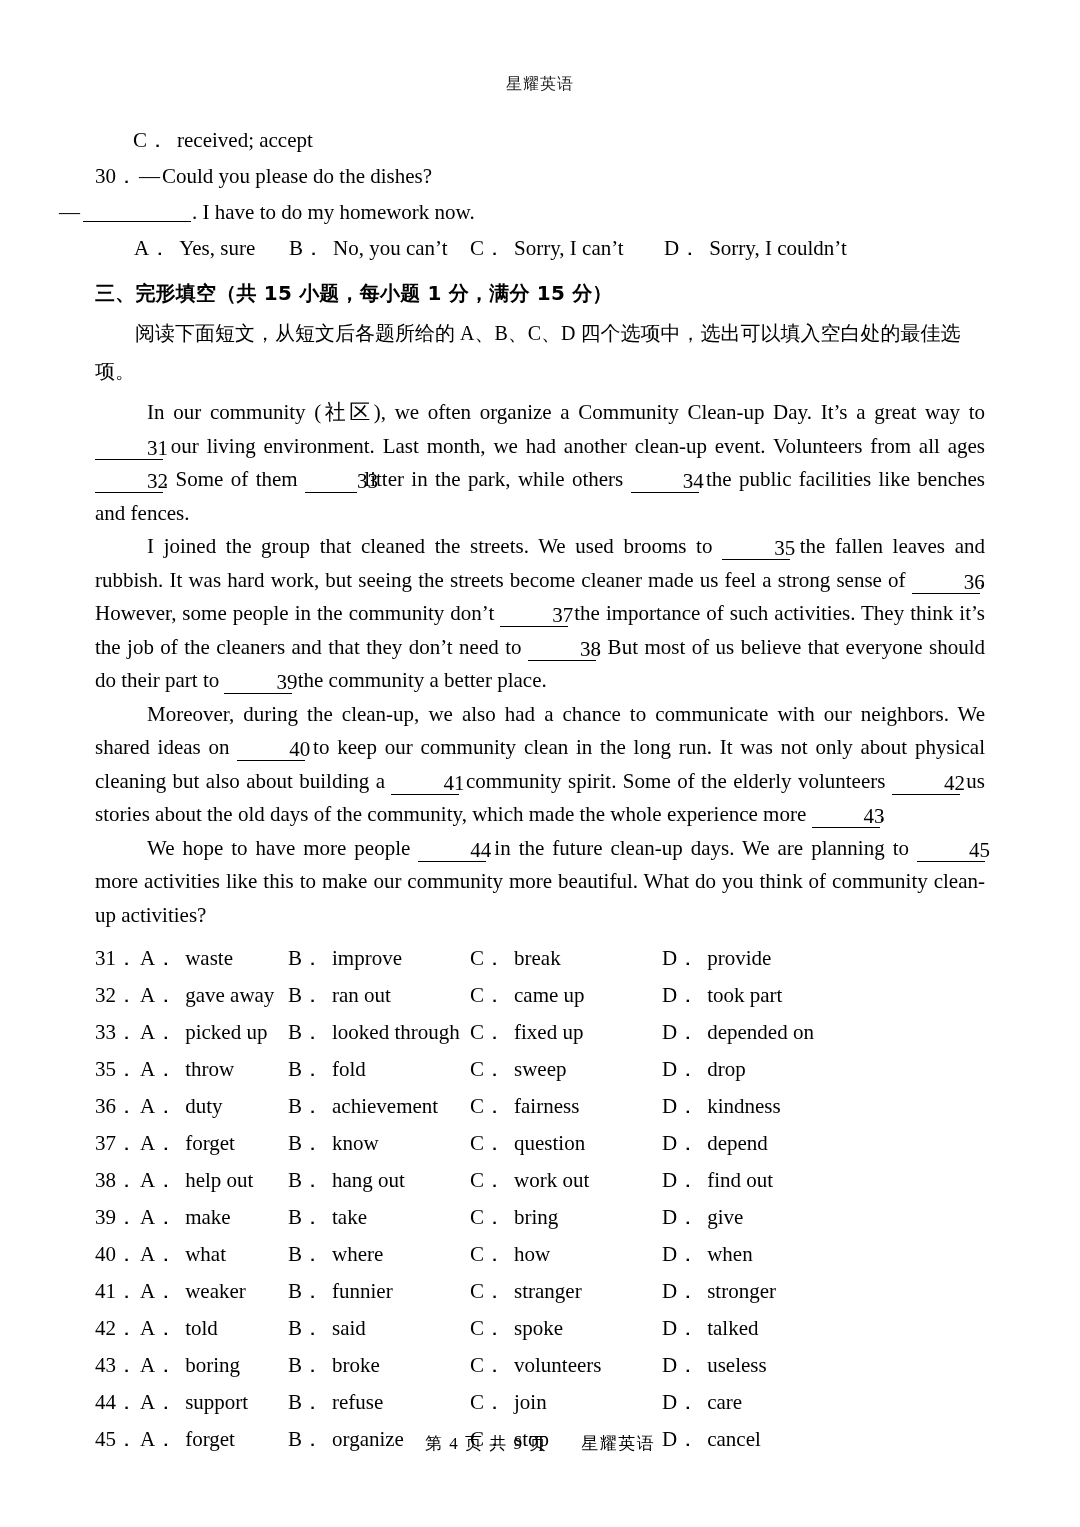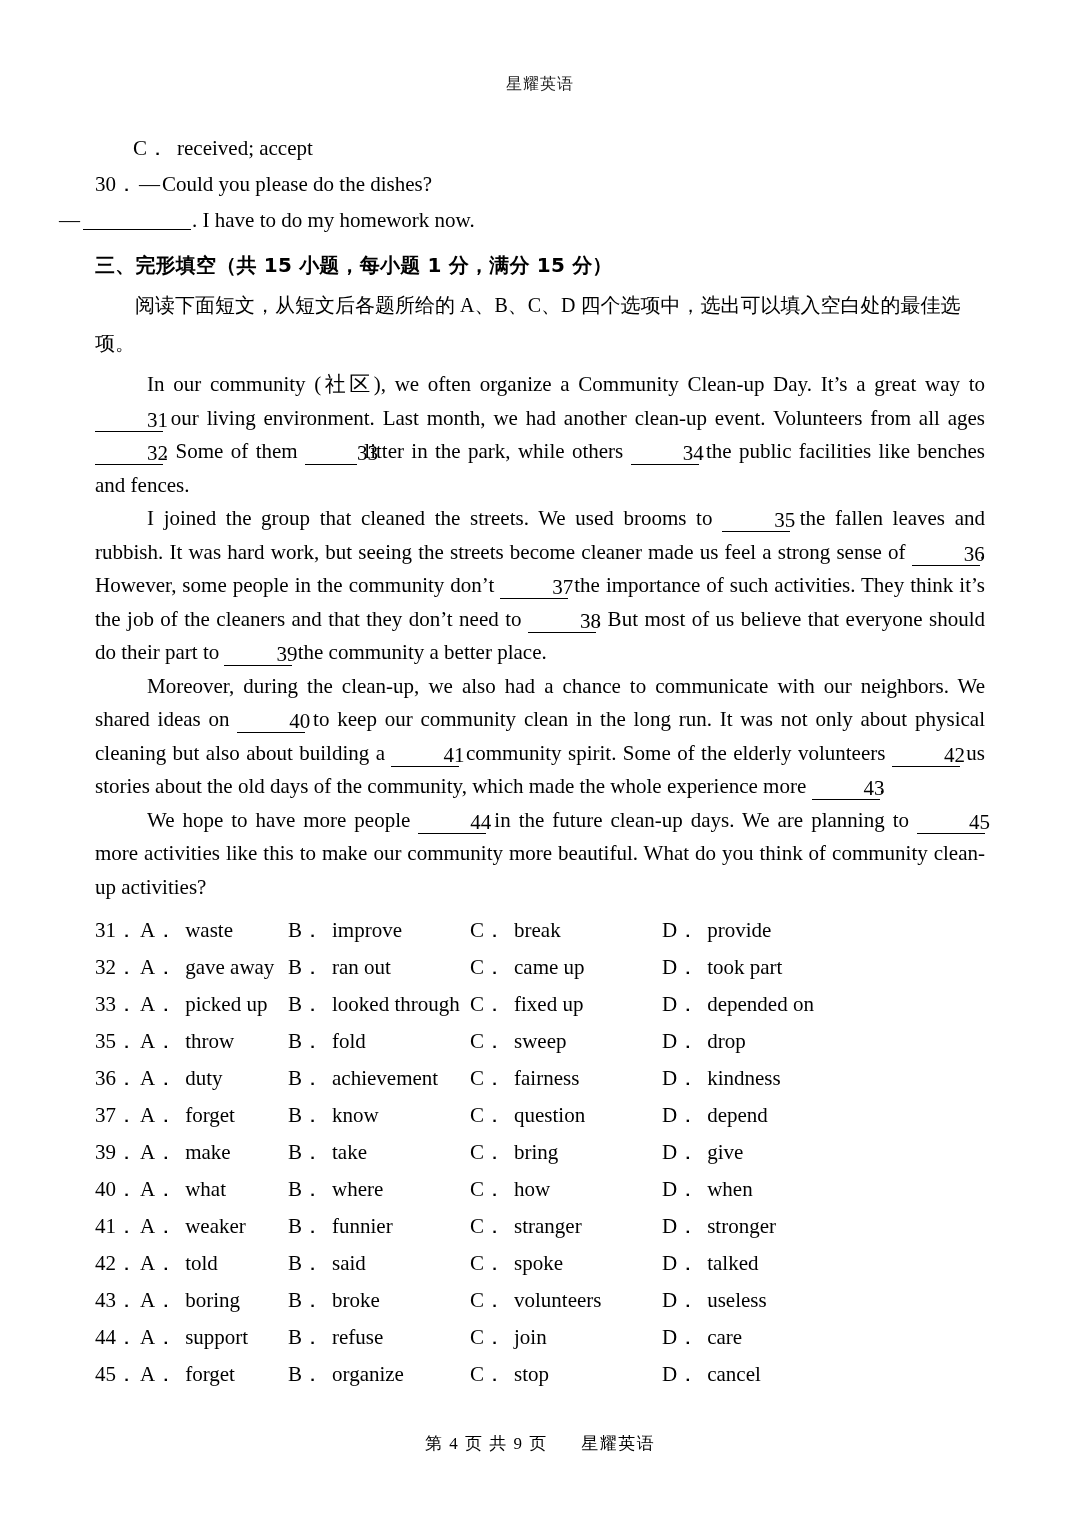--- a/index.html
+++ b/index.html
@@ -31,21 +31,21 @@
     text-align: center;
     font-family: "Liberation Serif", "DejaVu Serif", serif;
     font-size: 16px;
     color: #222;
     letter-spacing: 1px;
   }
 
   .content {
     position: absolute;
     left: 95px;
-    top: 130px;
+    top: 122px;
     width: 890px;
   }
 
   
   .opt-row {
     position: relative;
     height: 36px;
     font-size: 21px;
     line-height: 36px;
   }
@@ -161,20 +161,26 @@
       <span class="opt" style="left:38px;"><span class="lbl">C．</span><span>received; accept</span></span>
     </div>
 
     <div class="q-line">
       <span class="qnum">30．</span><span class="dash">—</span><span>Could you please do the dishes?</span>
     </div>
     <div class="q-line" style="margin-left:-38px;">
       <span class="dash">—</span><span class="blank-long"></span><span>. I have to do my homework now.</span>
     </div>
 
+    <div class="opt-row">
+      <span class="opt" style="left:39px;"><span class="lbl">A．</span><span>Yes, sure</span></span>
+      <span class="opt" style="left:194px;"><span class="lbl">B．</span><span>No, you can’t</span></span>
+      <span class="opt" style="left:375px;"><span class="lbl">C．</span><span>Sorry, I can’t</span></span>
+      <span class="opt" style="left:569px;"><span class="lbl">D．</span><span>Sorry, I couldn’t</span></span>
+    </div>
 
     <div class="section-heading">三、完形填空（共 15 小题，每小题 1 分，满分 15 分）</div>
 
     <div class="instructions">阅读下面短文，从短文后各题所给的 A、B、C、D 四个选项中，选出可以填入空白处的最佳选项。</div>
 
     <div class="passage">
 
       <p class="para"><span>In our community (社区), we often organize a Community Clean-up Day. It’s a great way to </span><span class="blank">31</span><span> our living environment. Last month, we had another clean-up event. Volunteers from all ages </span><span class="blank">32</span><span>. Some of them </span><span class="blank narrow">33</span><span> litter in the park, while others </span><span class="blank">34</span><span> the public facilities like benches and fences.</span></p>
 
       <p class="para"><span>I joined the group that cleaned the streets. We used brooms to </span><span class="blank">35</span><span> the fallen leaves and rubbish. It was hard work, but seeing the streets become cleaner made us feel a strong sense of </span><span class="blank">36</span><span>. However, some people in the community don’t </span><span class="blank">37</span><span> the importance of such activities. They think it’s the job of the cleaners and that they don’t need to </span><span class="blank">38</span><span>. But most of us believe that everyone should do their part to </span><span class="blank">39</span><span> the community a better place.</span></p>
@@ -220,20 +226,27 @@
           <span class="c-b"><span class="c-lab">B．</span><span>achievement</span></span>
           <span class="c-c"><span class="c-lab">C．</span><span>fairness</span></span>
           <span class="c-d"><span class="c-lab">D．</span><span>kindness</span></span>
         </div>
         <div class="choice-row">
           <span class="c-num"><span>37．</span></span>
           <span class="c-a"><span class="c-lab">A．</span><span>forget</span></span>
           <span class="c-b"><span class="c-lab">B．</span><span>know</span></span>
           <span class="c-c"><span class="c-lab">C．</span><span>question</span></span>
           <span class="c-d"><span class="c-lab">D．</span><span>depend</span></span>
+        </div>
+        <div class="choice-row">
+          <span class="c-num"><span>38．</span></span>
+          <span class="c-a"><span class="c-lab">A．</span><span>help out</span></span>
+          <span class="c-b"><span class="c-lab">B．</span><span>hang out</span></span>
+          <span class="c-c"><span class="c-lab">C．</span><span>work out</span></span>
+          <span class="c-d"><span class="c-lab">D．</span><span>find out</span></span>
         </div>
         <div class="choice-row">
           <span class="c-num"><span>39．</span></span>
           <span class="c-a"><span class="c-lab">A．</span><span>make</span></span>
           <span class="c-b"><span class="c-lab">B．</span><span>take</span></span>
           <span class="c-c"><span class="c-lab">C．</span><span>bring</span></span>
           <span class="c-d"><span class="c-lab">D．</span><span>give</span></span>
         </div>
         <div class="choice-row">
           <span class="c-num"><span>40．</span></span>

